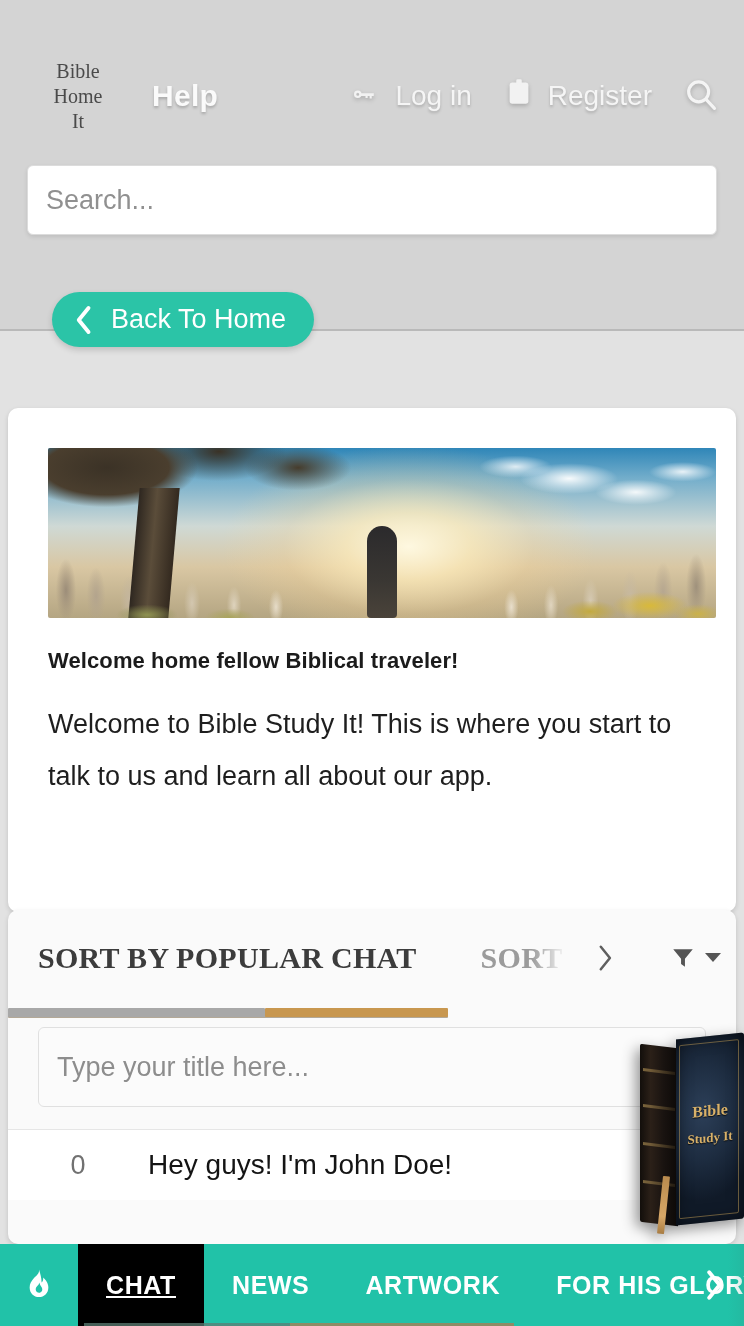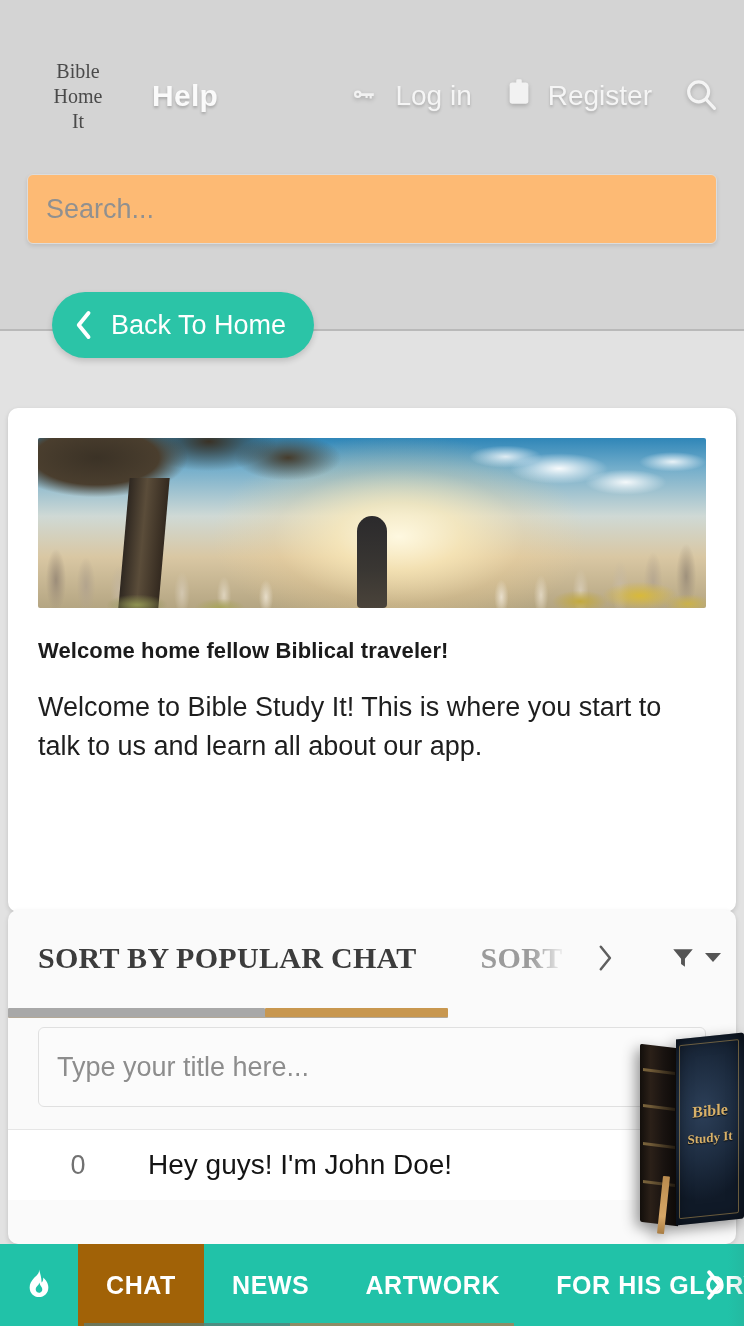--- a/index.html
+++ b/index.html
@@ -76,25 +76,25 @@
     white-space: nowrap;
   }
 
   .ic { display: inline-block; filter: drop-shadow(0 2px 2px rgba(0,0,0,0.2)); }
 
   .search-btn { margin-left: 30px; display:flex; align-items:center; }
 
   
   .search-wrap {
     position: absolute;
-    top: 174px;
+    top: 165px;
     left: 27px;
     width: 690px;
     height: 70px;
-    background: #fdba74;
+    background: #ffffff;
     border: 1px solid #dcdcdc;
     border-radius: 6px;
     box-shadow: 0 2px 4px rgba(0,0,0,0.10);
     display: flex;
   }
   .search-wrap input {
     border: 0;
     outline: 0;
     background: transparent;
     width: 100%;
@@ -103,21 +103,21 @@
     font-size: 27px;
     color: #595959;
   }
   .search-wrap input::placeholder { color: #909090; }
 
   
   .back-home {
     position: absolute;
     top: 292px;
     left: 52px;
-    height: 66px;
+    height: 55px;
     padding: 0 28px 0 20px;
     background: #2bc4a7;
     border: 0;
     border-radius: 37px;
     color: #ffffff;
     font-family: "Liberation Sans", sans-serif;
     font-size: 27px;
     display: flex;
     align-items: center;
     gap: 15px;
@@ -129,21 +129,21 @@
   
   .card {
     position: absolute;
     left: 8px;
     width: 728px;
     background: #ffffff;
     border-radius: 10px;
     box-shadow: 0 2px 5px rgba(0,0,0,0.14);
   }
 
-  .welcome-card { top: 408px; height: 504px; padding: 30px; }
+  .welcome-card { top: 408px; height: 504px; padding: 40px; }
 
   
   .hero {
     width: 668px;
     height: 170px;
     border-radius: 2px;
     position: relative;
     overflow: hidden;
     background:
       radial-gradient(ellipse 240px 130px at 54% 58%, rgba(255,249,225,0.98) 0%, rgba(255,236,186,0.72) 26%, rgba(250,214,150,0.25) 52%, rgba(160,190,210,0) 78%),
@@ -221,21 +221,21 @@
     margin-top: 14px;
     font-family: "Liberation Serif", serif;
     font-size: 46px;
     font-weight: bold;
     color: #111111;
     letter-spacing: -0.4px;
   }
   .page-body {
     margin-top: 24px;
     font-size: 27px;
-    line-height: 39px;
+    line-height: 52px;
     color: #1e1e1e;
   }
 
   
   .list-card {
     top: 910px;
     height: 334px;
     background: #fafafa;
     overflow: hidden;
     padding: 0;
@@ -417,21 +417,21 @@
     justify-content: center;
     padding: 0 28px;
     color: #ffffff;
     font-size: 25px;
     font-weight: bold;
     letter-spacing: 0.6px;
     white-space: nowrap;
     cursor: pointer;
     flex-shrink: 0;
   }
-  .tab.active { background: #a16207; }
+  .tab.active { background: #000000; text-decoration: underline; }
   .tab-fade { position: relative; }
   .tab-fade::after {
     content: "";
     position: absolute; right: 0; top: 0; bottom: 0; width: 110px;
     background: linear-gradient(to right, rgba(33,194,168,0) 0%, rgba(45,150,130,0.92) 70%, rgba(45,150,130,0.98) 100%);
     pointer-events: none;
   }
   .tab-next {
     position: absolute;
     right: 10px; top: 0; bottom: 0;

